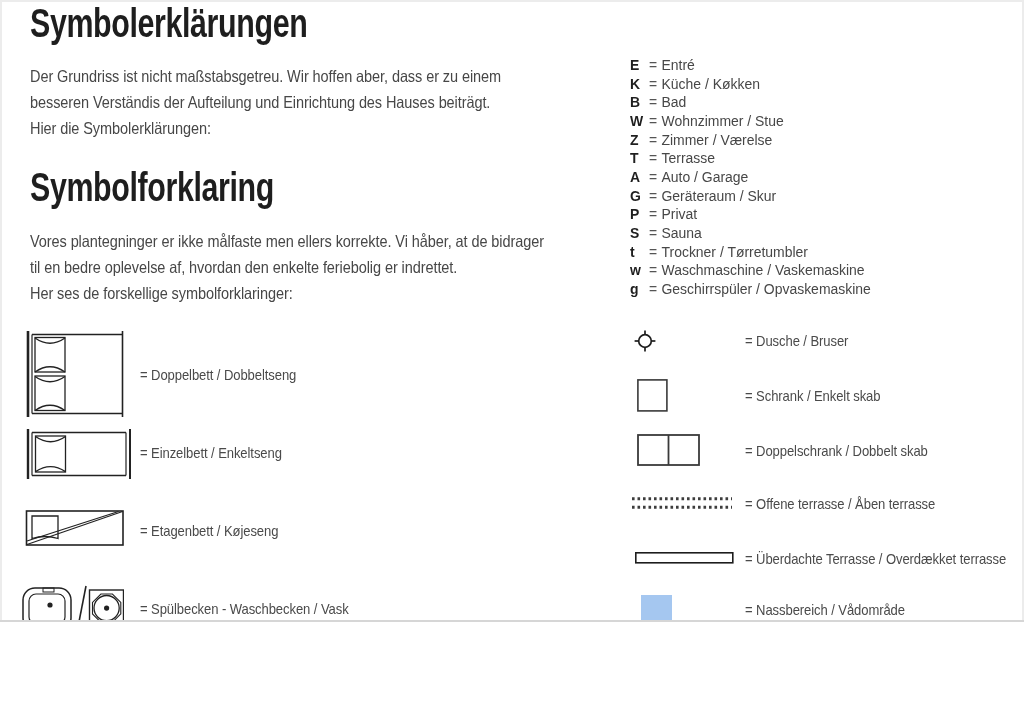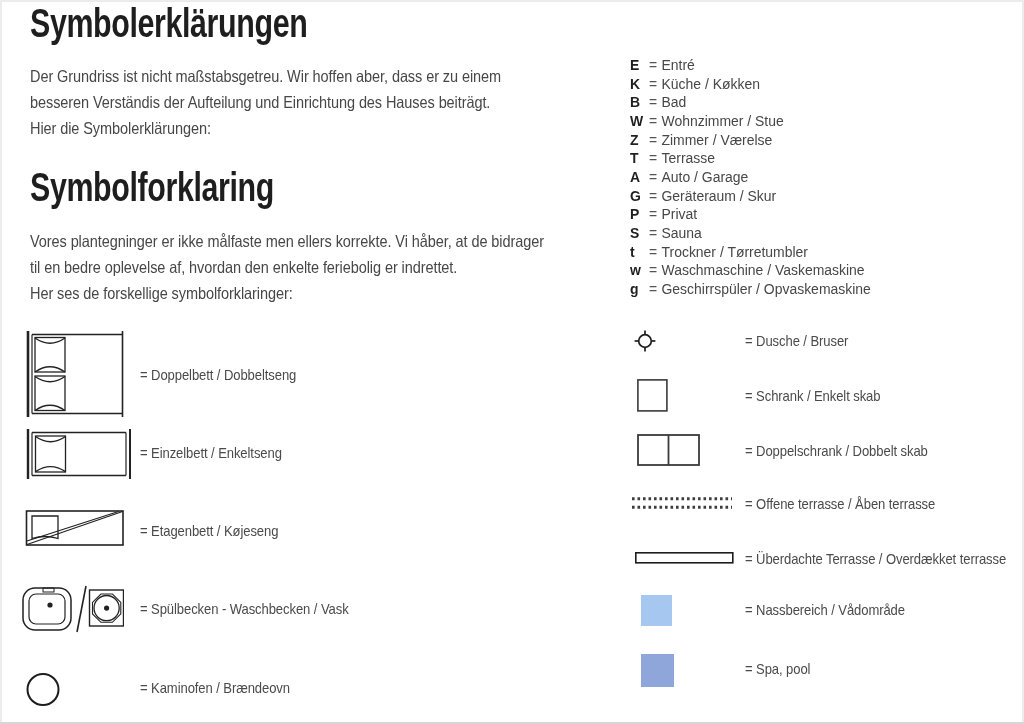--- a/index.html
+++ b/index.html
@@ -1,17 +1,17 @@
 <!DOCTYPE html>
 <html><head>
 <meta charset="utf-8">
 <style>
   html,body{margin:0;padding:0;background:#fff;}
   .page{
-    position:relative;width:1024px;height:724px;background:#ffffff;
+    position:relative;width:1024px;height:622px;background:#ffffff;
     overflow:hidden;font-family:"Liberation Sans",sans-serif;
     box-shadow:inset 0 0 0 2px #ececec;
   }
   .bottom-rule{position:absolute;left:0;bottom:0;width:1024px;height:2px;background:#d6d6d6;}
   .h-title{
     position:absolute;left:30px;margin:0;color:#1e1e1e;font-weight:bold;
     font-size:40px;line-height:44px;letter-spacing:-0.5px;
     transform:scaleX(0.76);transform-origin:0 0;white-space:nowrap;
   }
   .para{

